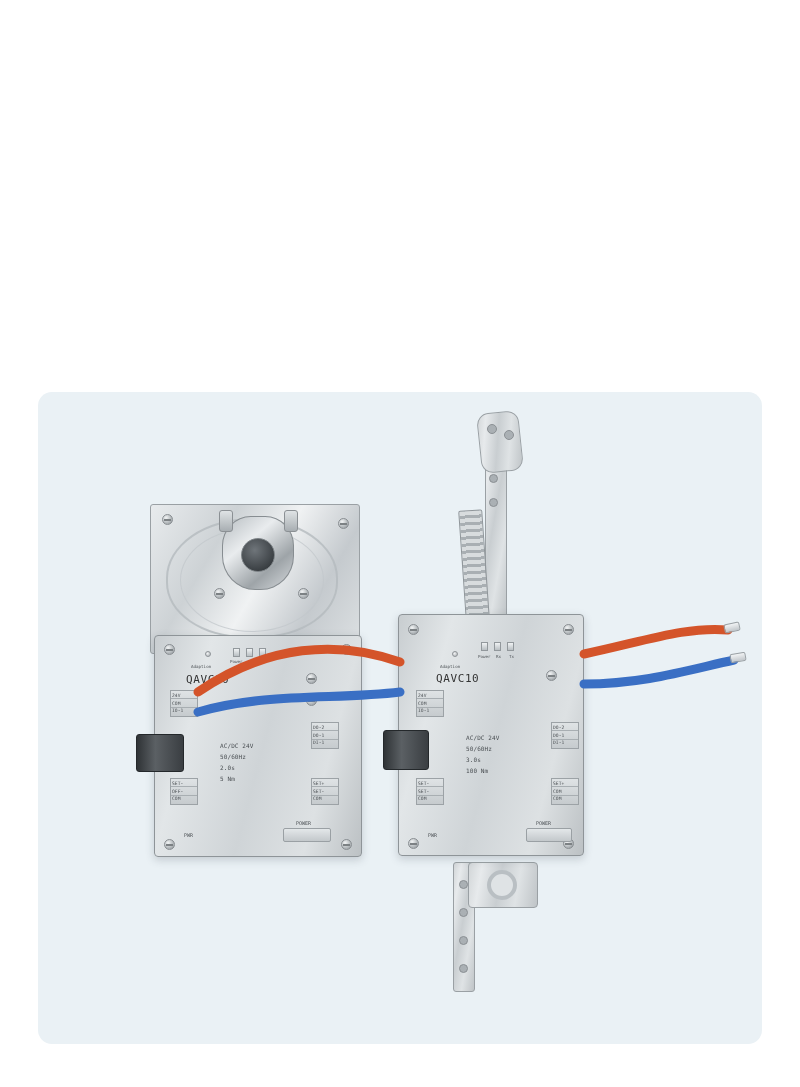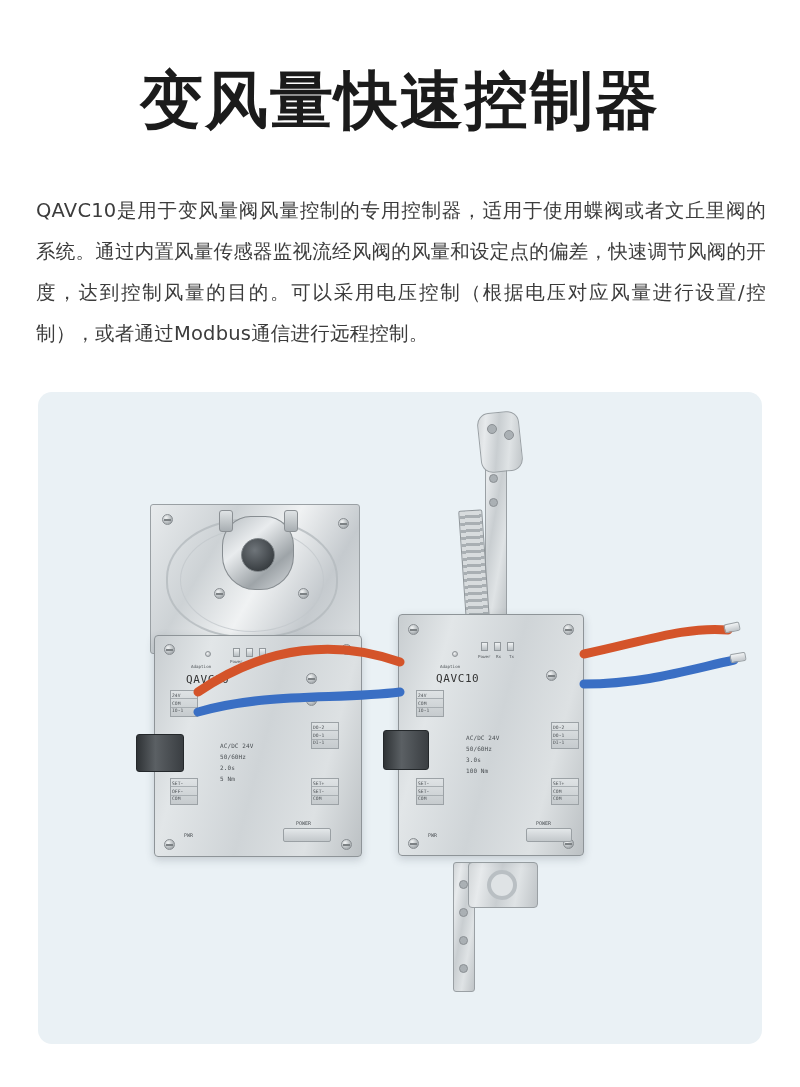--- a/index.html
+++ b/index.html
@@ -123,23 +123,21 @@
     background: linear-gradient(180deg,#f1f3f4,#c2c7cb);
     border: 1px solid #9aa0a4;
     border-radius: 2px;
   }
 </style>
 </head>
 <body>
 
 <div class="page">
 
-  <div class="title">变风量快速控制器</div>
-
-  <div class="desc">QAVC10是用于变风量阀风量控制的专用控制器，适用于使用蝶阀或者文丘里阀的系统。通过内置风量传感器监视流经风阀的风量和设定点的偏差，快速调节风阀的开度，达到控制风量的目的。可以采用电压控制（根据电压对应风量进行设置/控制），或者通过Modbus通信进行远程控制。</div>
+
 
   <div class="photo-frame">
     <div class="photo-inner">
 
       <div class="metal" style="position:absolute;left:112px;top:112px;width:210px;height:150px;border-radius:3px;
                   background:linear-gradient(120deg,#e8ebed 0%,#cdd2d5 30%,#f0f2f3 52%,#c5cace 75%,#dde1e3 100%);"></div>
 
       <div style="position:absolute;left:128px;top:126px;width:172px;height:120px;border:2px solid #b4babe;border-radius:50% 50% 46% 46%;opacity:.8;"></div>
       <div style="position:absolute;left:142px;top:136px;width:144px;height:104px;border:1px solid #c2c7cb;border-radius:50%;opacity:.75;"></div>
 

